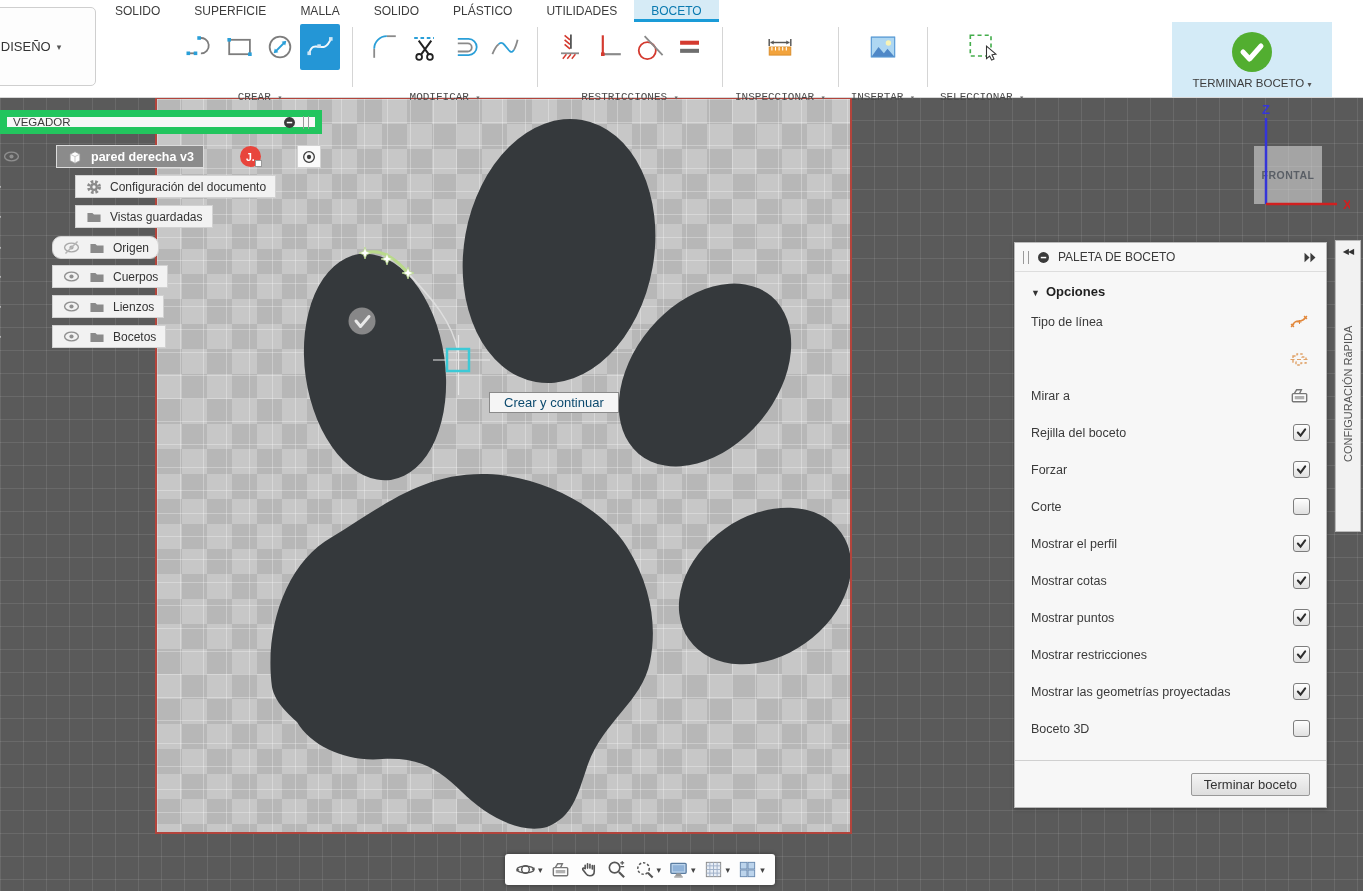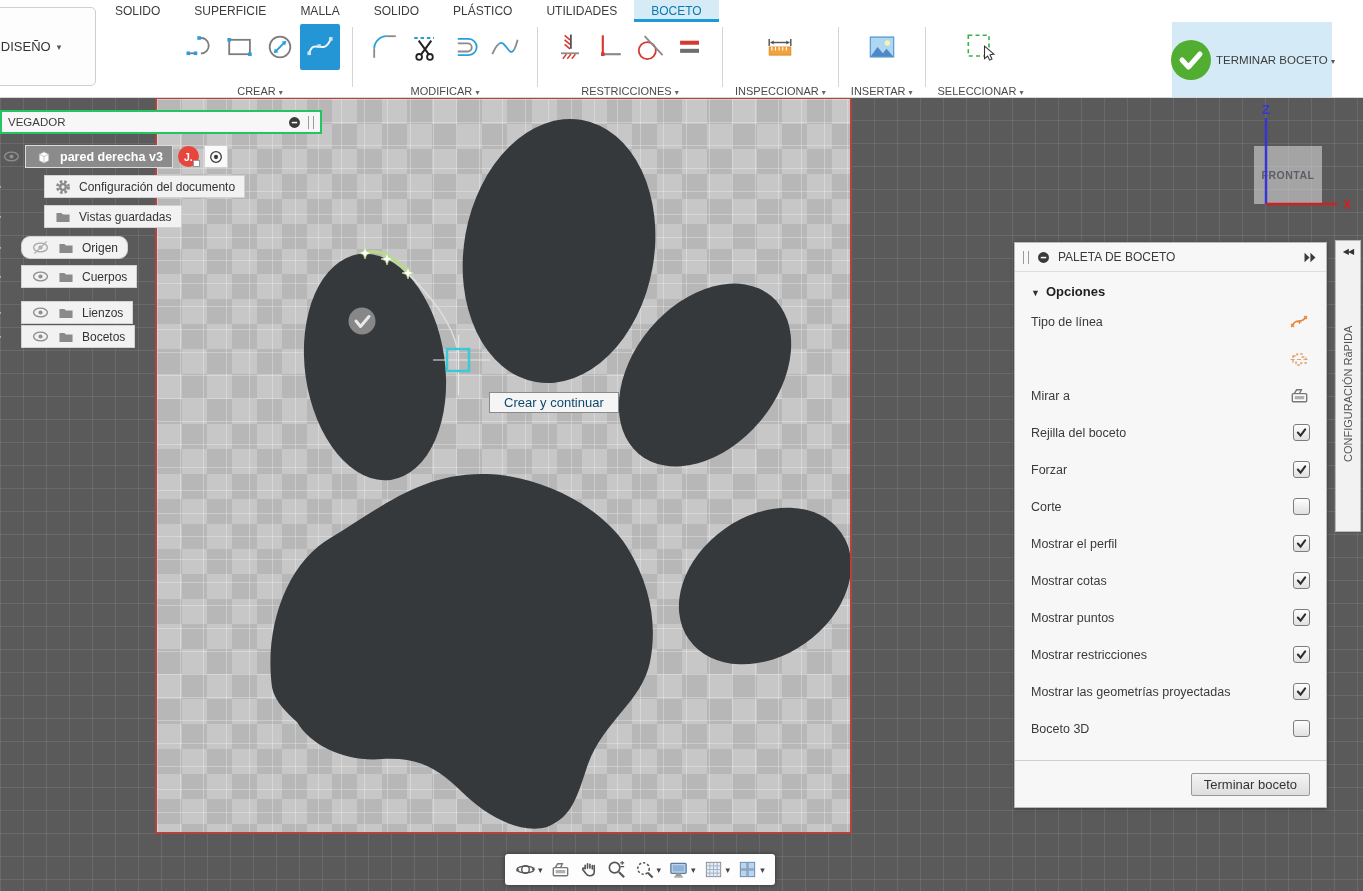--- a/index.html
+++ b/index.html
@@ -30,35 +30,35 @@
     display:flex;align-items:center;justify-content:center;font-size:13px;color:#333;gap:6px;cursor:pointer;background:#fdfdfd;}
   .design-btn .caret{font-size:9px;color:#555;}
   .tabs{position:absolute;left:98px;top:0;height:22px;display:flex;}
   .tab{padding:0 17px;font-size:12px;line-height:22px;color:#3c3c3c;cursor:pointer;white-space:nowrap;}
   .tab.active{background:#d6ebf6;color:#0a7ab0;box-shadow:inset 0 -3px 0 #1a9bd7;}
   .groups{position:absolute;left:172px;top:22px;display:flex;align-items:flex-start;}
   .group{display:flex;flex-direction:column;align-items:center;padding:0 8px;}
   .group-icons{display:flex;align-items:center;height:50px;}
   .tool{width:40px;height:46px;display:flex;align-items:center;justify-content:center;cursor:pointer;border-radius:2px;}
   .tool.active{background:#2496d6;}
-  .group-label{font-size:11px;color:#4a4a4a;margin-top:13px;white-space:nowrap;cursor:pointer;}
+  .group-label{font-size:11px;color:#4a4a4a;margin-top:19px;white-space:nowrap;cursor:pointer;font-family:Liberation Mono, monospace;}
   .group-label .caret{font-size:8px;color:#666;}
   .vsep{width:1px;height:60px;background:#d5d5d5;margin:5px 4px 0;}
   .finish-block{position:absolute;right:31px;top:22px;width:160px;height:75px;background:#d4ebf7;
-    display:flex;flex-direction:row;align-items:center;justify-content:center;gap:3px;cursor:pointer;}
+    display:flex;flex-direction:column;align-items:center;justify-content:center;gap:3px;cursor:pointer;}
   .finish-block .flabel{font-size:11.5px;color:#3c3c3c;white-space:nowrap;}
   .finish-block .caret{font-size:8px;color:#555;}
 
   
   .navigator{position:absolute;left:0;top:110px;width:330px;height:260px;z-index:4;}
-  .panel-bar{position:absolute;left:0;top:0;width:322px;height:24px;background:#f7f7f7;border:2px solid #22c55e;
+  .panel-bar{position:absolute;left:0;top:0;width:322px;height:24px;background:#f7f7f7;border:7px solid #22c55e;
     display:flex;align-items:center;padding:0 6px;box-sizing:border-box;}
   .panel-bar .ptitle{font-size:11.5px;color:#3d3d3d;flex:1;}
   .grip{width:4px;height:13px;border-left:1px solid #9a9a9a;border-right:1px solid #9a9a9a;margin-left:6px;}
-  .nav-row{position:absolute;height:23px;display:flex;align-items:center;}
+  .nav-row{position:absolute;height:23px;display:flex;align-items:center;gap:31px;}
   .chev{width:10px;font-size:10px;color:#cfcfcf;margin-left:-2px;}
   .chip{height:23px;display:flex;align-items:center;background:#f2f2f2;border:1px solid #d2d2d2;
     padding:0 9px;gap:7px;font-size:12px;color:#333;box-sizing:border-box;white-space:nowrap;cursor:pointer;}
   .chip.doc{background:#8b8b8b;border-color:#dcdcdc;color:#fff;font-weight:bold;font-size:12.5px;}
   .badge{width:21px;height:21px;border-radius:50%;background:#e8453c;color:#fff;font-size:10.5px;font-weight:bold;
     display:flex;align-items:center;justify-content:center;margin-left:5px;position:relative;}
   .badge::after{content:"";position:absolute;right:-1px;bottom:0;width:5px;height:5px;background:#fff;border:1px solid #999;}
   .chip.sq{padding:0 2px;background:#fafafa;margin-left:5px;}
 
   
@@ -408,21 +408,21 @@
               </svg>
             </div>
             <div class="icon">
               <svg width="18" height="18" viewBox="0 0 22 22" fill="none">
                 <path d="M3 6h6l2 2h8v9H3z" fill="#8a8a8a"></path>
               </svg>
             </div>
             <span>Cuerpos</span>
           </div>
         </div>
-        <div class="nav-row" style="top: 191px; left: 0px; border-radius: 10px;">
+        <div class="nav-row" style="top: 185px; left: 0px; border-radius: 10px;">
           <div class="chev">›</div>
           <div class="chip" style="margin-left: 13px;">
             <div class="icon">
               <svg width="19" height="19" viewBox="0 0 22 22" fill="none">
                 <ellipse cx="11" cy="11" rx="8" ry="5" stroke="#8f8f8f" stroke-width="1.6"></ellipse>
                 <circle cx="11" cy="11" r="2.4" fill="#8f8f8f"></circle>
               </svg>
             </div>
             <div class="icon">
               <svg width="18" height="18" viewBox="0 0 22 22" fill="none">

